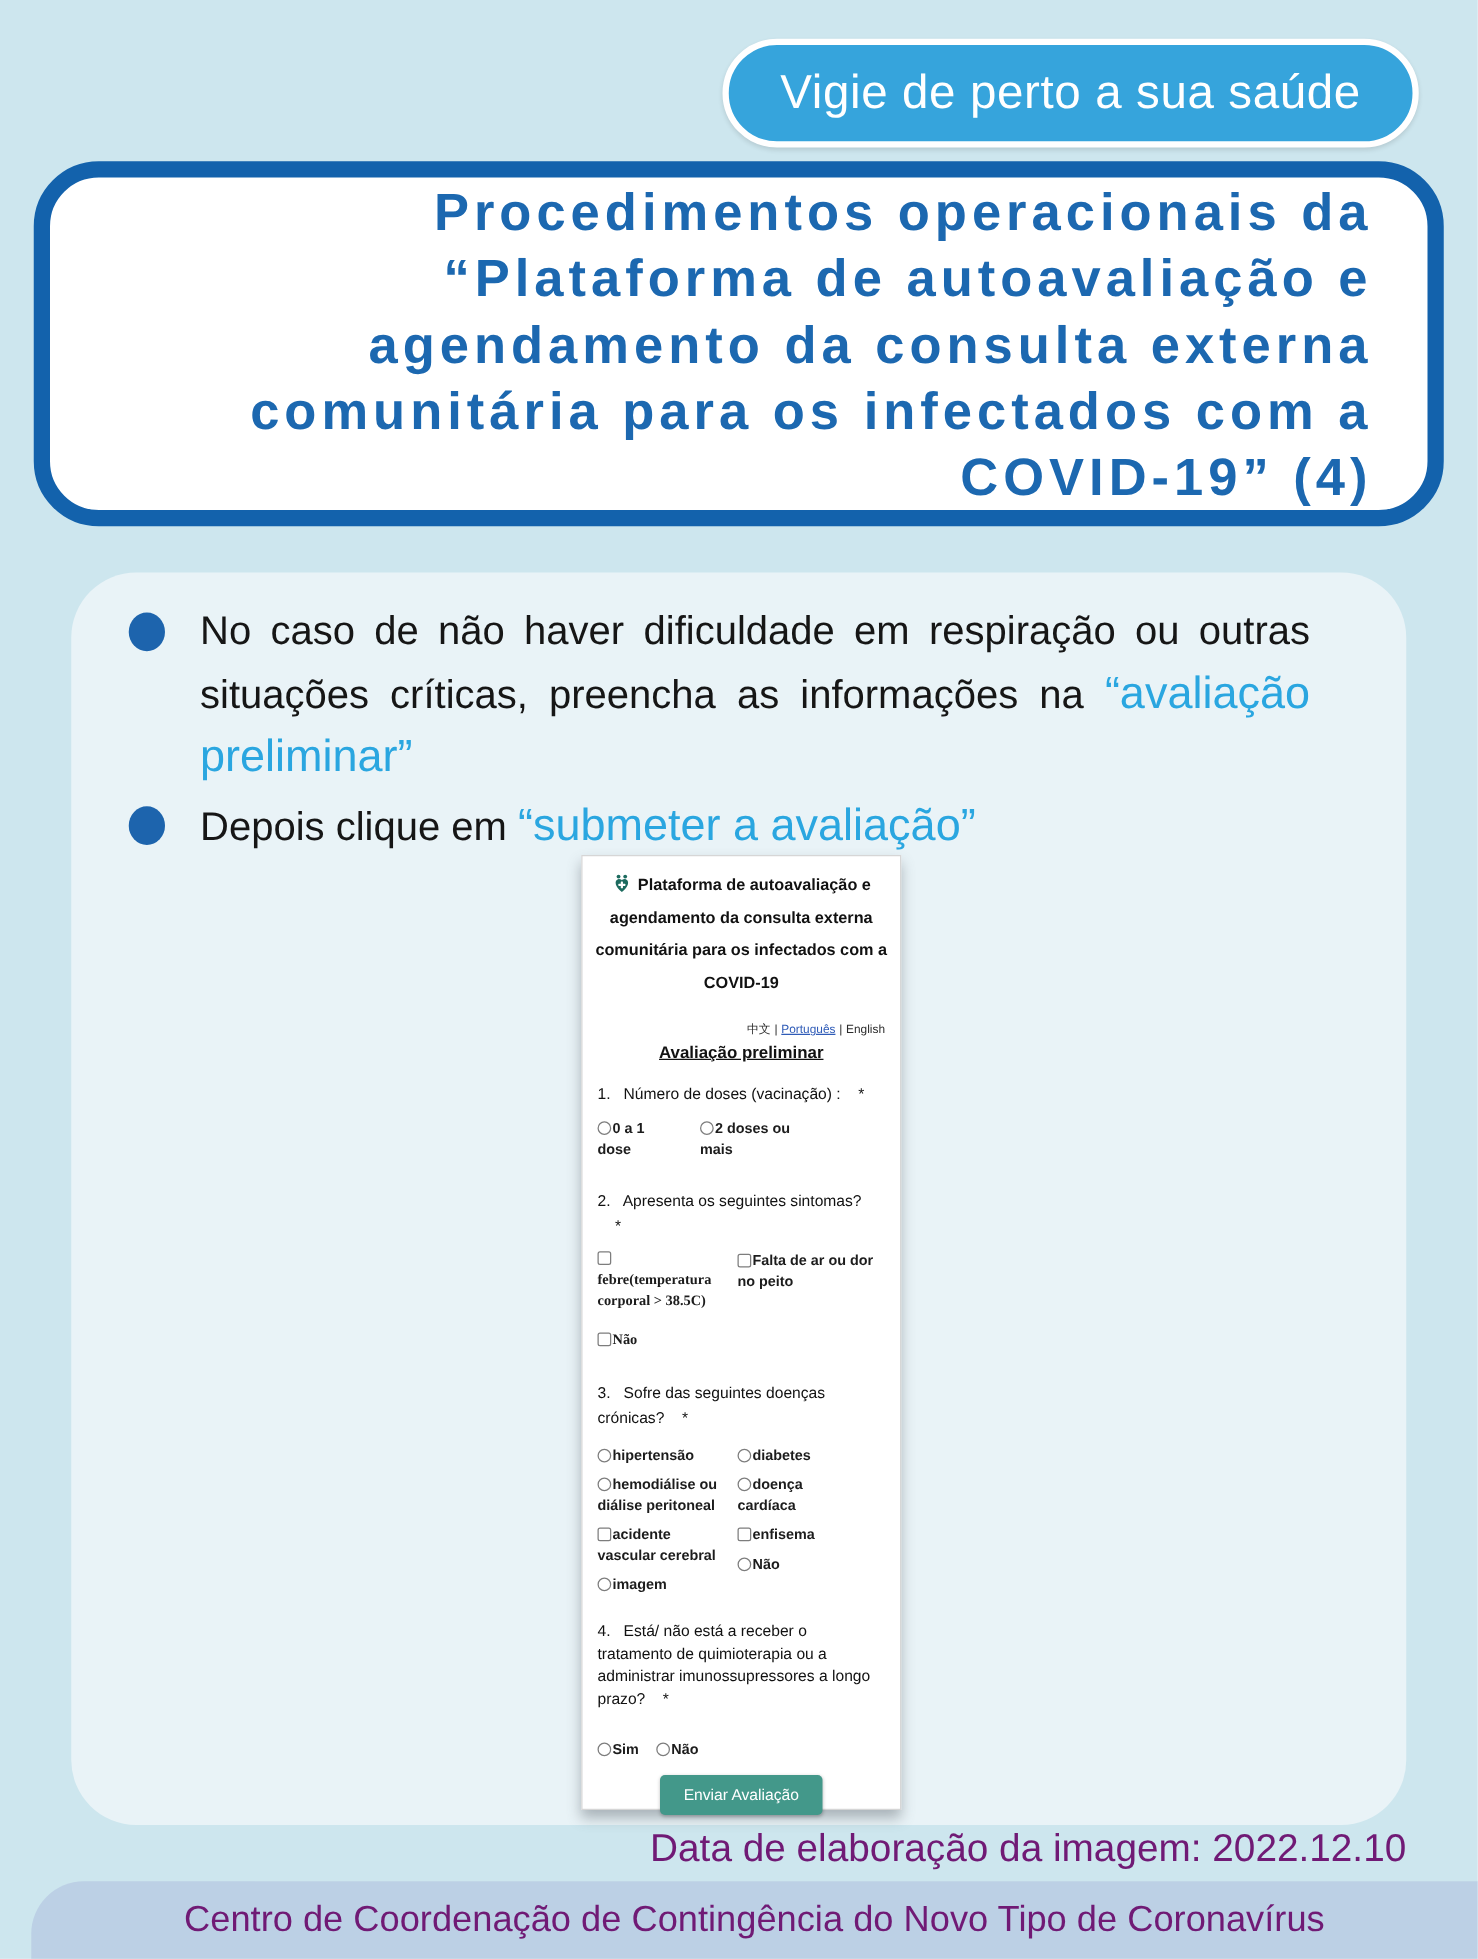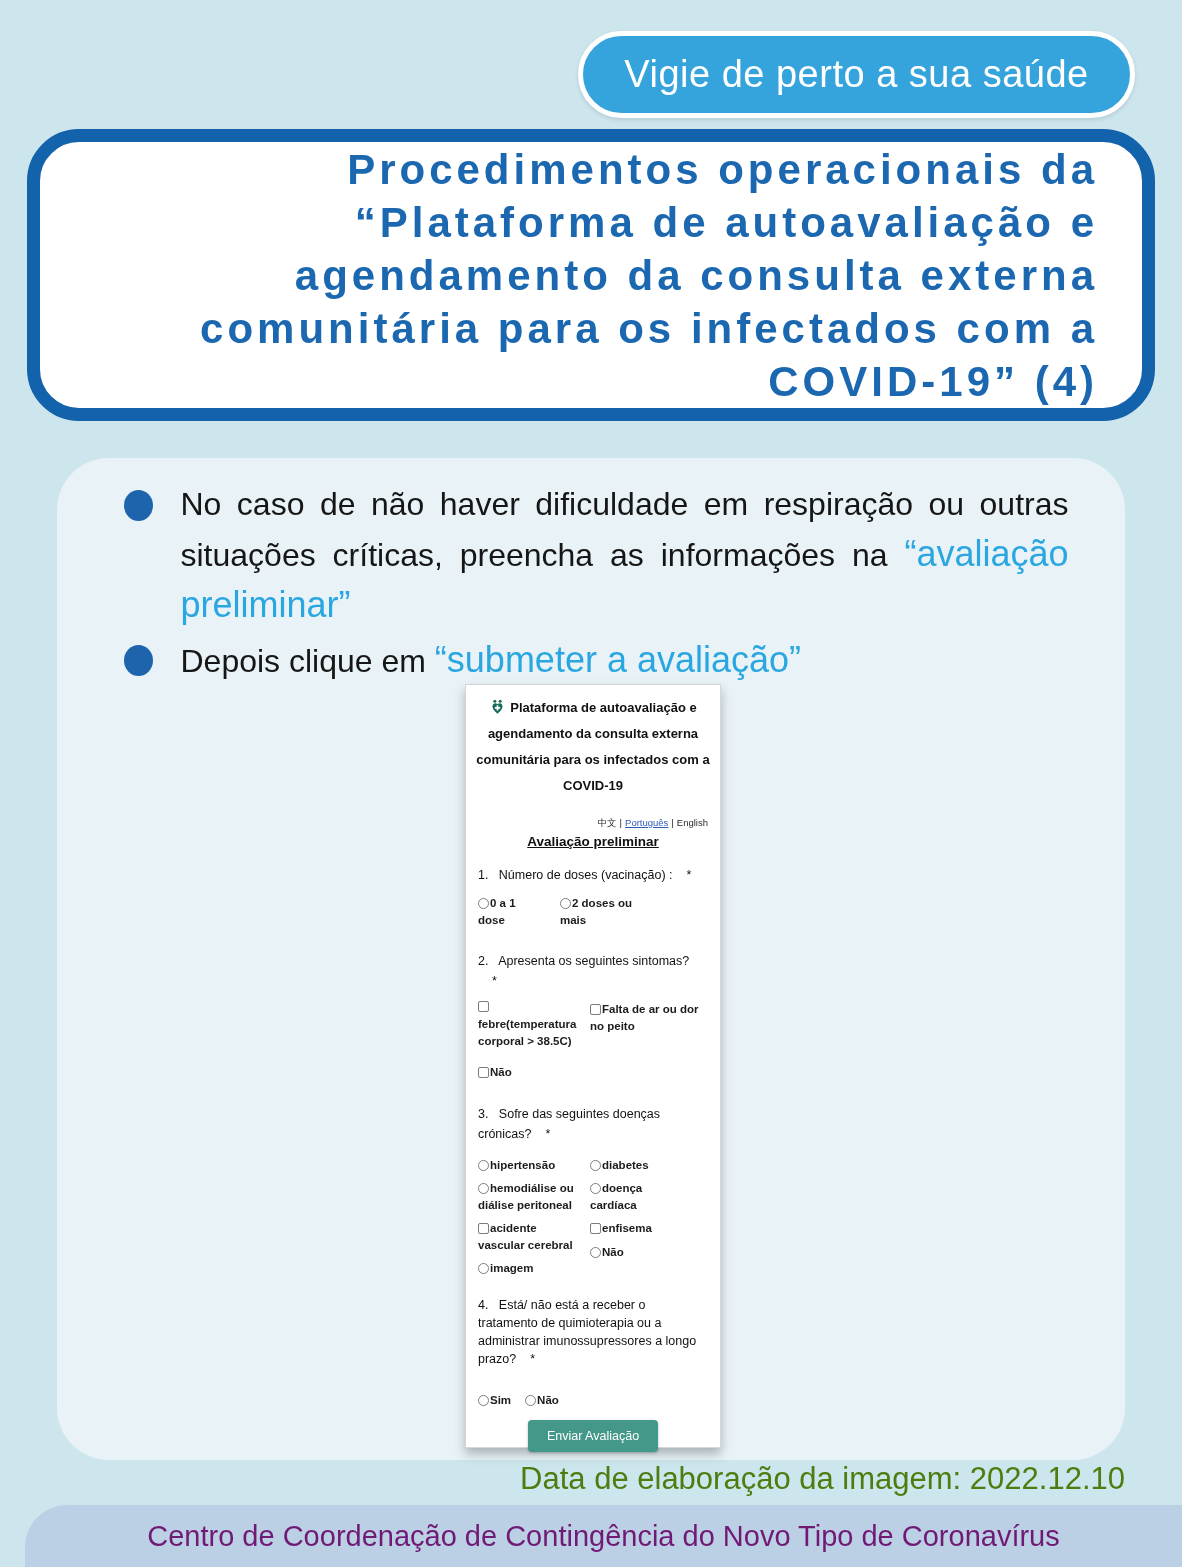--- a/index.html
+++ b/index.html
@@ -18,21 +18,21 @@
                box-sizing:border-box; background:#ffffff; border:13px solid #1362ac;
                border-radius:52px; display:flex; align-items:center; justify-content:center;
                padding:0 44px; }
   .title-box h1 { margin:0; color:#1c68b0; font-size:42px; line-height:53px;
                   letter-spacing:4px; font-weight:bold; text-align:right; }
 
   
   .card { position:absolute; left:57px; top:458px; width:1068px; height:1002px;
           background:#e9f3f7; border-radius:52px; }
   .bullets { position:absolute; left:46px; top:22px; right:36px; }
-  .b-item { display:flex; gap:28px;justify-content:center; }
+  .b-item { display:flex; gap:28px; }
   .b-item + .b-item { margin-top:4px; }
   .dot { flex:none; width:29px; height:31px; border-radius:50%; background:#1d64ad; margin-top:10px; }
   .b-text { font-size:32px; line-height:49px; color:#161616; text-align:justify; width:888px; }
   .b-text2 { text-align:left; }
   .hl { color:#2aa6e0; font-size:36px; }
 
   
   .form-shot { position:absolute; left:465px; top:684px; width:256px; height:764px;
                box-sizing:border-box; background:#ffffff; border:1px solid #d6d6d6;
                box-shadow:0 6px 10px rgba(90,100,108,.45); color:#1c1c1c; }
@@ -50,31 +50,31 @@
   .optcols { display:flex; margin:10px 12px 0; }
   .optcol { display:flex; flex-direction:column; }
   .opt { font-weight:bold; font-size:11.5px; line-height:16.5px; color:#1c1c1c;
          margin-bottom:7px; overflow-wrap:anywhere; }
   .rd,.cb { display:inline-block; width:11px; height:11px; box-sizing:border-box;
             background:#fff; border:1px solid #7d7d7d; vertical-align:-2px; margin-right:1px; }
   .rd { border-radius:50%; }
   .cb { border-radius:2px; }
   .cb.block { display:block; margin-bottom:4px; }
   .q1c1 { width:60px; } .q1gap { width:22px; } .q1c2 { width:74px; }
-  .q2c1 { width:104px; } .q2gap { width:8px; } .q2c2 { width:110px; }
+  .q2c1 { width:104px;font-family:Liberation Serif, serif; } .q2gap { width:8px; } .q2c2 { width:110px; }
   .q3c1 { width:108px; } .q3gap { width:4px; } .q3c2 { width:102px; }
   .radrow { display:flex; gap:14px; margin:24px 12px 0; }
   .radrow .opt { margin-bottom:0; }
   .submit-btn { display:block; margin:12px auto 0; width:130px; height:32px;
                 background:#43988a; color:#fff; border:none; border-radius:4px;
                 font-size:12.5px; font-family:inherit; box-shadow:0 1px 3px rgba(0,0,0,.25);
                 cursor:pointer; }
 
   
-  .date-line { position:absolute; top:1461px; right:57px; font-size:31px; color:#4d7c0f; }
+  .date-line { position:absolute; top:1461px; right:57px; font-size:31px; color:#701a75; }
   .footer { position:absolute; left:25px; top:1505px; width:1157px; height:62px;
             background:#bcd0e5; border-top-left-radius:42px; display:flex;
             align-items:center; justify-content:center; }
   .footer span { color:#701a75; font-size:29px; }
 </style>
 </head>
 <body>
 
 <div>
 

